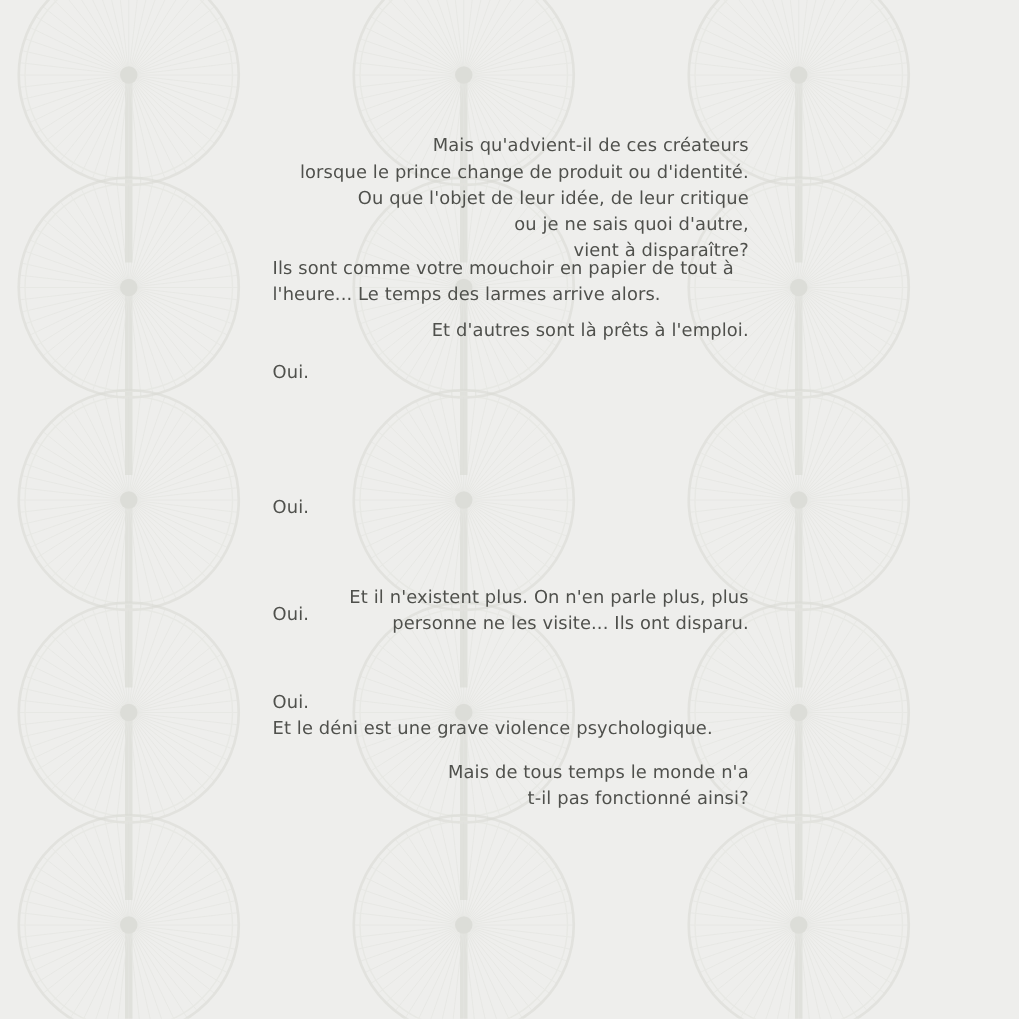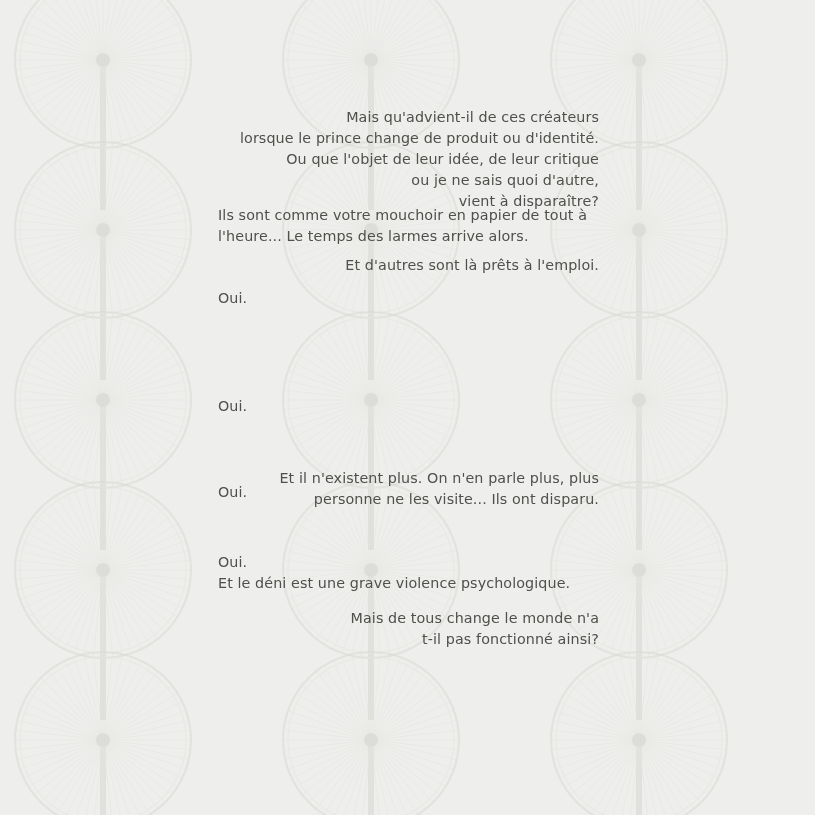--- a/index.html
+++ b/index.html
@@ -1062,16 +1062,16 @@
 
   <div class="para align-right" style="right:216px; top:432px; width:520px;margin-top:36px;">Et il n'existent plus. On n'en parle plus, plus
 personne ne les visite... Ils ont disparu.</div>
 
   <div class="para align-left" style="left:218px; top:482px; width:300px;">Oui.</div>
 
 
   <div class="para align-left" style="left:218px; top:552px; width:560px;">Oui.
 Et le déni est une grave violence psychologique.</div>
 
-  <div class="para align-right" style="right:216px; top:608px; width:520px;">Mais de tous change le monde n'a
+  <div class="para align-right" style="right:216px; top:608px; width:520px;">Mais de tous temps le monde n'a
 t-il pas fonctionné ainsi?</div>
 
 </div>
 
 </body></html>

